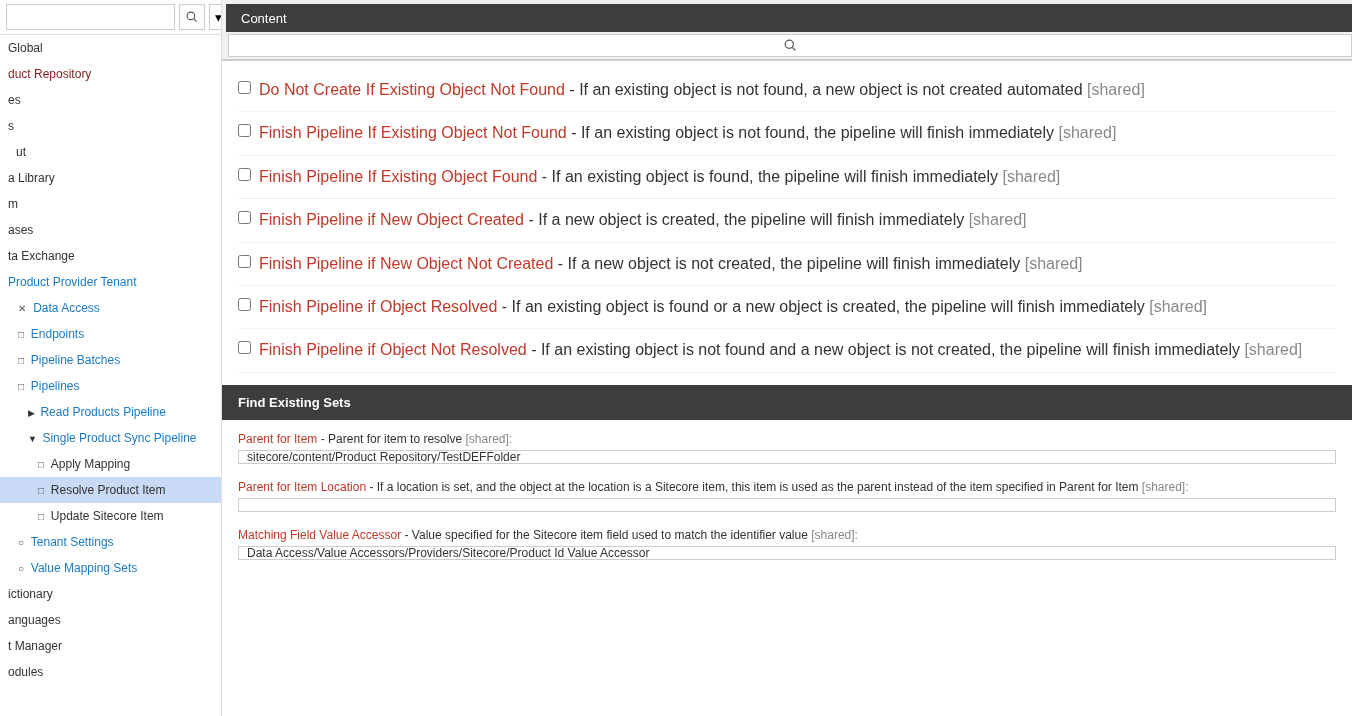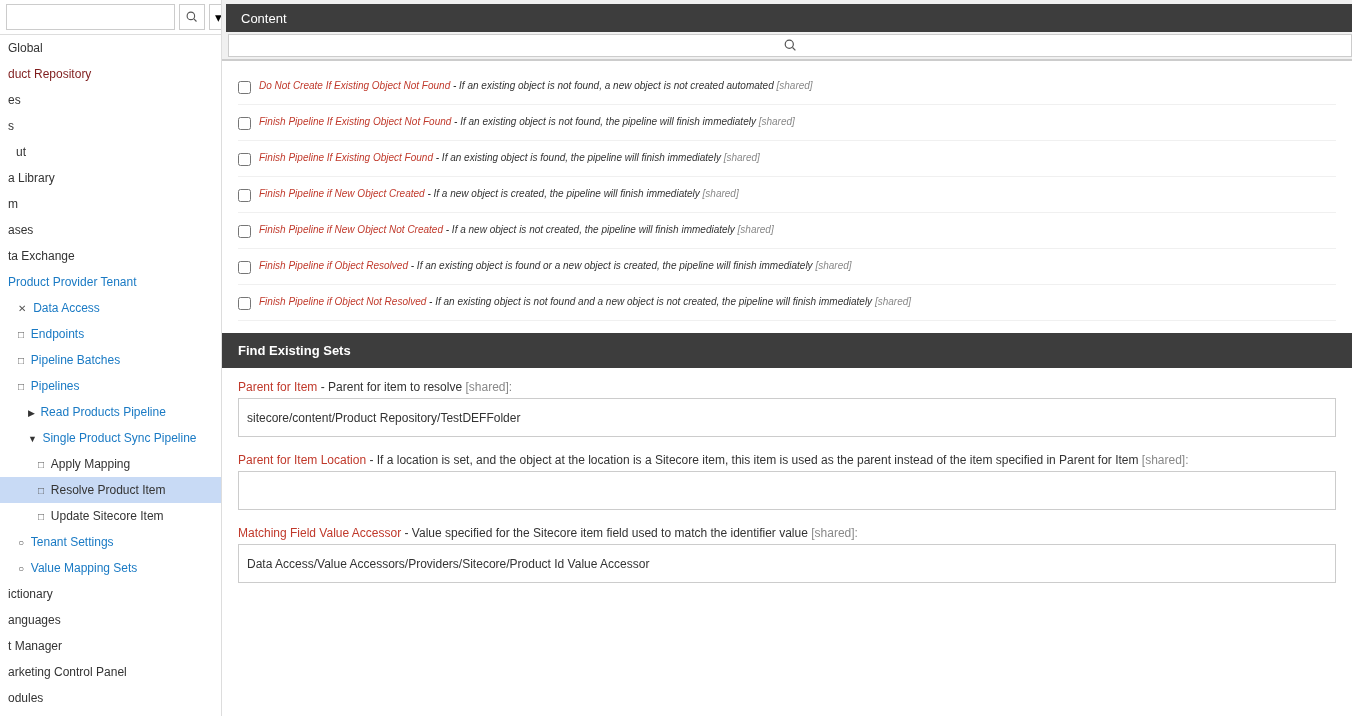--- a/index.html
+++ b/index.html
@@ -123,24 +123,23 @@
       align-items: flex-start;
       padding: 10px 0;
       border-bottom: 1px solid #f0f0f0;
       gap: 8px;
     }
     .checkbox-row input[type="checkbox"] {
       margin-top: 2px;
       flex-shrink: 0;
     }
     .checkbox-label {
-      font-size: 10px;
+      font-size: 16px;
       color: #333;
       line-height: 1.4;
-      font-style: italic;
     }
     .checkbox-label .label-title {
       color: #c0392b;
       font-weight: normal;
     }
     .checkbox-label .label-desc {
       color: #333;
     }
     .checkbox-label .label-shared {
       color: #888;
@@ -176,21 +175,21 @@
       color: #333;
     }
     .form-label .label-shared {
       color: #888;
     }
     .form-input {
       width: 100%;
       border: 1px solid #ccc;
       padding: 4px 8px;
       font-size: 12px;
-      height: 39px;
+      height: 14px;
       color: #333;
     }
   </style>
 </head>
 <body>
 
 <div class="sidebar">
   <div class="sidebar-search">
     <input type="text" style="flex: 1 1 0%; border: 1px solid rgb(204, 204, 204); padding: 3px 6px; font-size: 12px; height: 26px;" placeholder="">
     <button class="search-btn">
@@ -221,21 +220,20 @@
         <div class="sidebar-item" style="padding-left: 28px;"><span class="item-expand" style="color:#333; font-size:9px;">▶ </span><span style="color:#1a7ac4;">Read Products Pipeline</span></div>
         <div class="sidebar-item" style="padding-left: 28px;"><span class="item-expand" style="color:#333; font-size:9px;">▼ </span><span style="color:#1a7ac4;">Single Product Sync Pipeline</span></div>
         <div class="sidebar-item" style="padding-left: 38px;"><span class="item-icon" style="font-size:10px;">□ </span><span style="color:#333;">Apply Mapping</span></div>
         <div class="sidebar-item active" style="padding-left: 38px;"><span class="item-icon" style="font-size:10px;">□ </span><span style="color:#333;">Resolve Product Item</span></div>
         <div class="sidebar-item" style="padding-left: 38px;"><span class="item-icon" style="font-size:10px;">□ </span><span style="color:#333;">Update Sitecore Item</span></div>
         <div class="sidebar-item" style="padding-left: 18px;"><span class="item-icon" style="font-size:10px;">○ </span><span style="color:#1a7ac4;">Tenant Settings</span></div>
         <div class="sidebar-item" style="padding-left: 18px;"><span class="item-icon" style="font-size:10px;">○ </span><span style="color:#1a7ac4;">Value Mapping Sets</span></div>
         <div class="sidebar-item" style="padding-left: 8px;"><span style="color:#333;">ictionary</span></div>
         <div class="sidebar-item" style="padding-left: 8px;"><span style="color:#333;">anguages</span></div>
         <div class="sidebar-item" style="padding-left: 8px;"><span style="color:#333;">t Manager</span></div>
-        <div class="sidebar-item" style="padding-left: 8px;"><span style="color:#333;">arketing Control Panel</span></div>
         <div class="sidebar-item" style="padding-left: 8px;"><span style="color:#333;">odules</span></div>
       </div>
   </div>
 </div>
 
 <div class="main">
   <div class="content-tabs">
     <div class="tab active">Content</div>
     <button class="tab-search-btn">
       <svg width="13" height="13" viewBox="0 0 16 16" fill="none">

